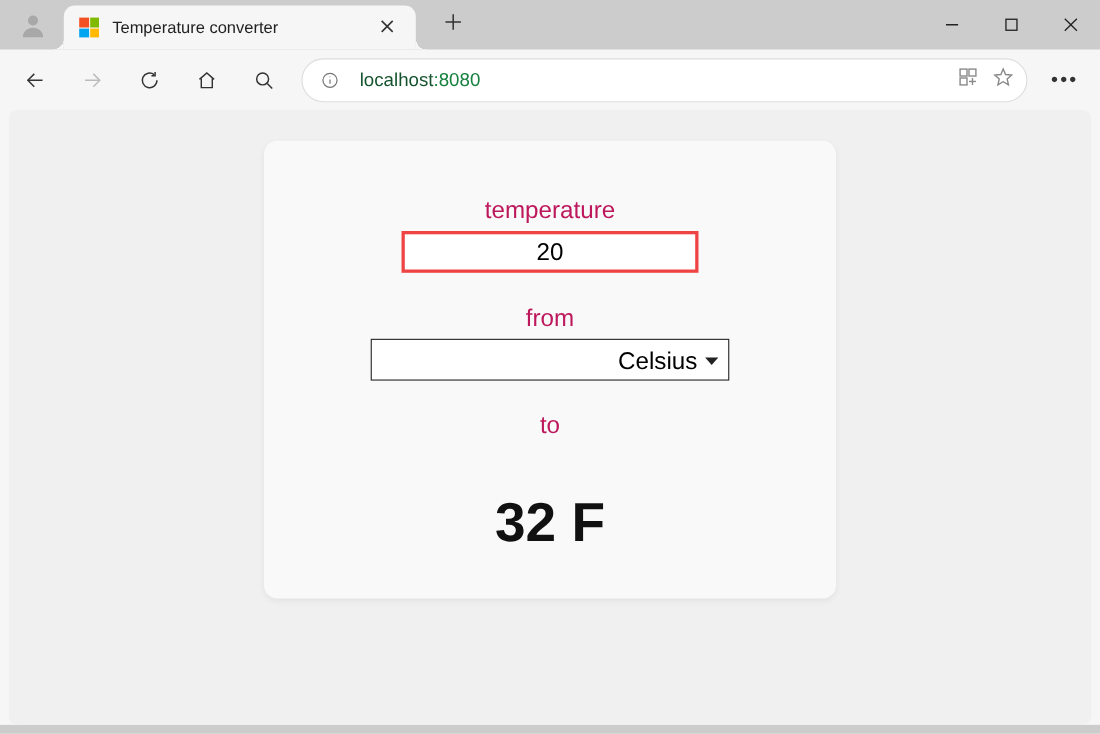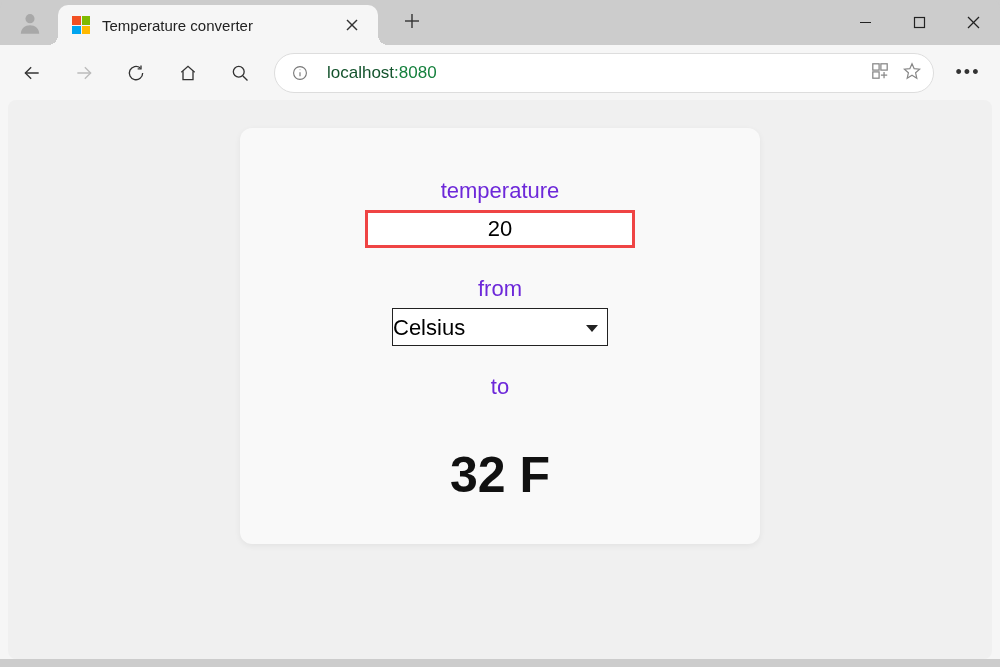--- a/index.html
+++ b/index.html
@@ -36,23 +36,23 @@
     .addr-host { color: #14532d; }
     .addr-port { color: #15803d; }
     .addr-right { display: flex; gap: 14px; }
     .addr-right svg { width: 18px; height: 18px; stroke: #888; fill: none; stroke-width: 1.4; }
     .overflow-btn { width: 44px; height: 44px; display: flex; align-items: center; justify-content: center; font-size: 18px; letter-spacing: 2px; color: #333; }
 
     
     .viewport { background: #f0f0f0; margin: 0 8px 8px 8px; border-radius: 8px; height: calc(667px - 45px - 55px - 8px); display: flex; justify-content: center; align-items: flex-start; padding-top: 28px; }
     .card { background: #f9f9f9; width: 520px; border-radius: 12px; box-shadow: 0 2px 6px rgba(0,0,0,0.06); padding: 50px 40px 40px 40px; display: flex; flex-direction: column; align-items: center; }
     .field-group { display: flex; flex-direction: column; align-items: center; margin-bottom: 28px; }
-    .field-label { font-size: 22px; color: #6d28d9; margin-bottom: 6px; }
+    .field-label { font-size: 22px; color: #be185d; margin-bottom: 6px; }
     .text-input { width: 270px; height: 38px; background: #fff; border: 3px solid #ef4444; font-size: 22px; text-align: center; font-family: inherit; }
-    .select { width: 216px; height: 38px; background: #fff; border: 1px solid #222; font-size: 22px; text-align: left; font-family: inherit; appearance: none; position: relative; padding-right: 28px; }
+    .select { width: 326px; height: 38px; background: #fff; border: 1px solid #222; font-size: 22px; text-align: right; font-family: inherit; appearance: none; position: relative; padding-right: 28px; }
     .select-wrap { position: relative; }
     .select-wrap::after { content: ""; position: absolute; right: 10px; top: 50%; transform: translateY(-30%); width: 0; height: 0; border-left: 6px solid transparent; border-right: 6px solid transparent; border-top: 7px solid #222; pointer-events: none; }
     .result { font-size: 50px; font-weight: 700; color: #111; margin-top: 12px; }
   </style>
 </head>
 <body>
 
 <div class="titlebar">
   <div class="profile">
     <svg viewBox="0 0 24 24">

